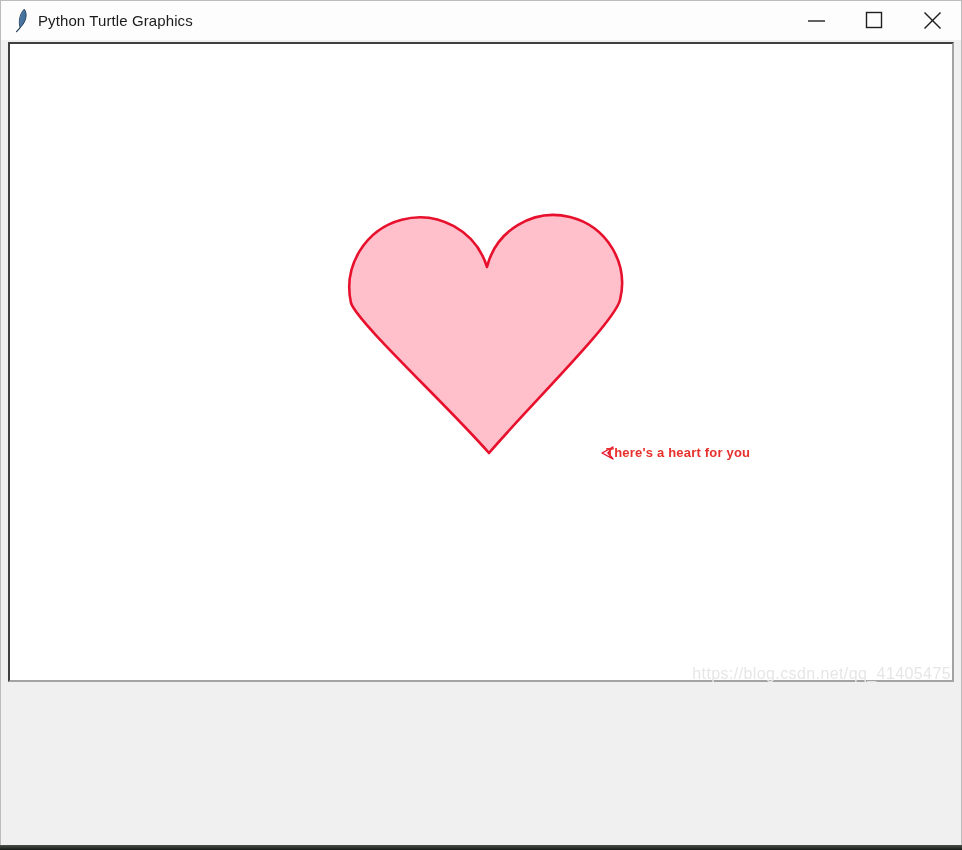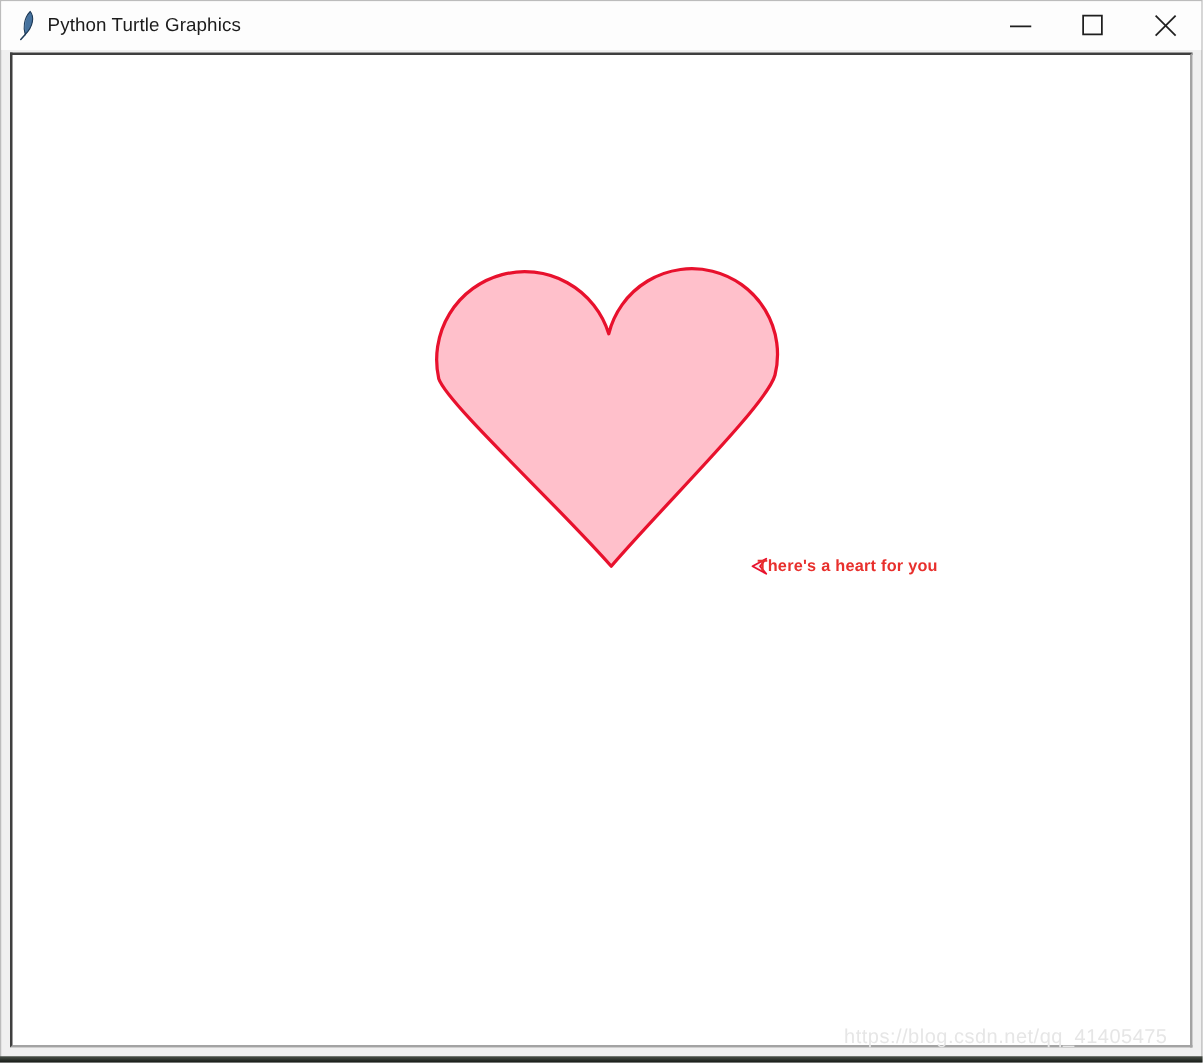--- a/index.html
+++ b/index.html
@@ -38,40 +38,40 @@
   .ctl-btn {
     width: 58px; height: 100%;
     display: flex; align-items: center; justify-content: center;
     cursor: default;
   }
   .ctl-btn svg { display: block; }
   
   .canvas {
     position: absolute;
     left: 8px; top: 42px;
-    width: 946px; height: 796px;
+    width: 946px; height: 640px;
     background: #ffffff;
     border-top: 2px solid #3f3f3f;
     border-left: 2px solid #3f3f3f;
     border-right: 2px solid #a3a3a3;
     border-bottom: 2px solid #a3a3a3;
   }
   .drawing { position: absolute; left: 0; top: 0; width: 942px; height: 792px; }
   .annotation {
     position: absolute;
     left: 596px; top: 401px;
     font-size: 13px;
     font-weight: 700;
     letter-spacing: 0.2px;
     white-space: nowrap;
     pointer-events: none;
   }
   .watermark {
     position: absolute;
-    right: 18px; bottom: -3px;
+    right: 1px; bottom: -3px;
     font-size: 16px;
     letter-spacing: 0.4px;
     white-space: nowrap;
     pointer-events: none;
     margin-top: 32px;
   }
   
   .bottom-strip {
     position: absolute;
     left: 0; right: 0; bottom: 0;

